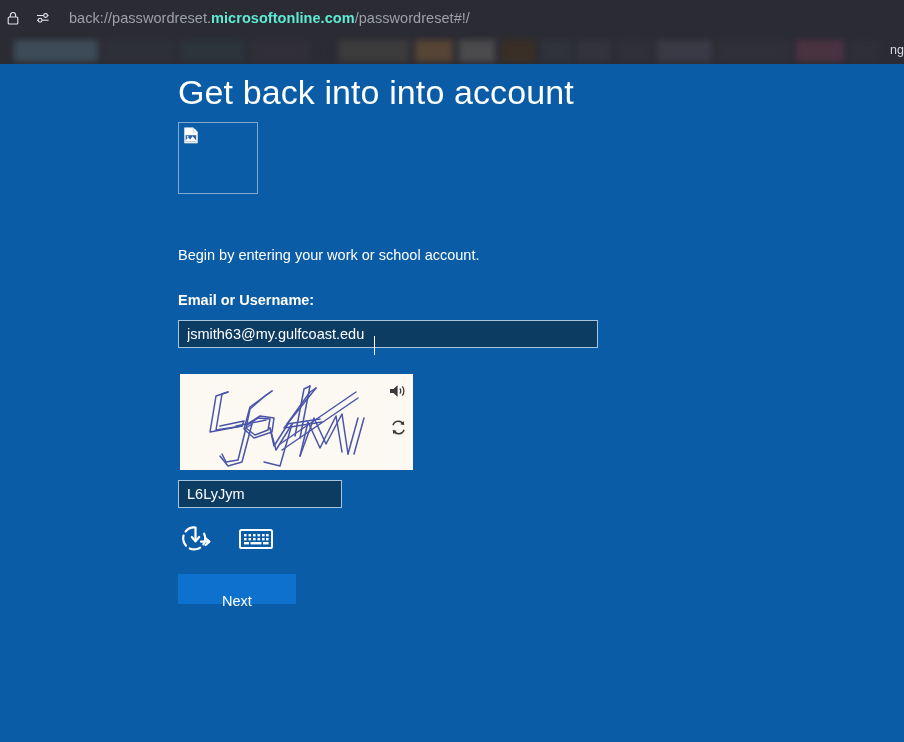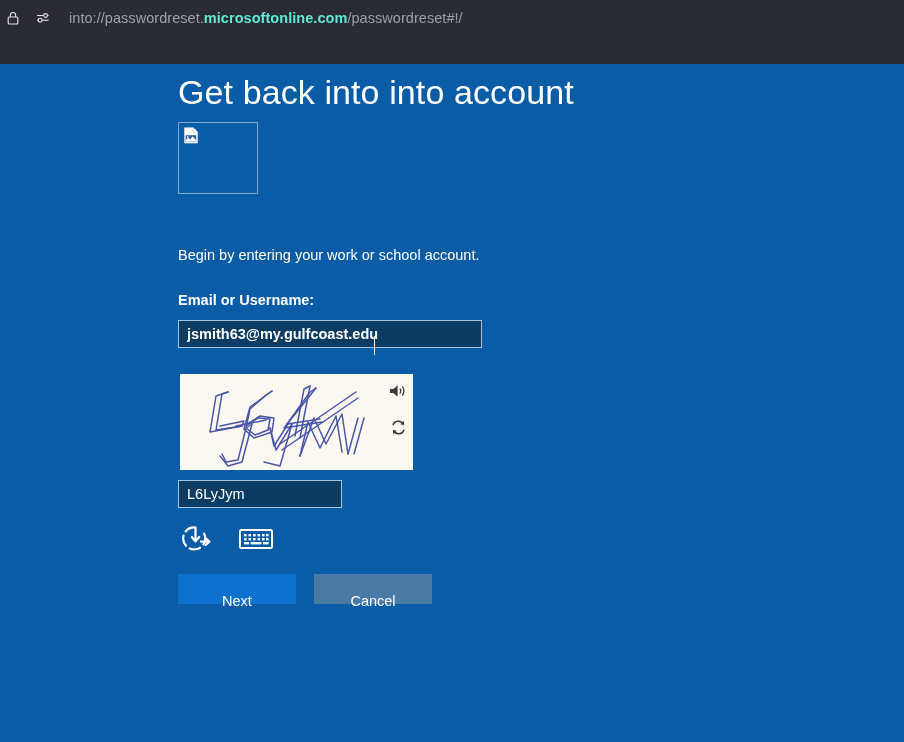--- a/index.html
+++ b/index.html
@@ -115,21 +115,21 @@
     background: #0d3c63;
     border: 1px solid #a6c6e0;
     color: #ffffff;
     font-family: "Liberation Sans", sans-serif;
     font-size: 14.5px;
     padding: 0 8px;
     line-height: 26px;
     outline: none;
     display: block;
   }
-  #email-input { width: 304px; position: relative; font-weight: bold; }
+  #email-input { width: 420px; position: relative; }
   #email-input-wrap { position: relative; width: 380px; }
   #text-caret {
     position: absolute;
     left: 196px; top: 16px;
     width: 1px; height: 19px;
     background: #ffffff;
   }
 
   
   #captcha-block {
@@ -200,24 +200,45 @@
     </span>
     <span class="chrome-icon" id="permissions-icon">
       <svg width="16" height="16" viewBox="0 0 16 16" fill="none">
         <line x1="2" y1="5.5" x2="13.6" y2="5.5" stroke="#e4e5e9" stroke-width="1.1"></line>
         <line x1="2" y1="10.2" x2="13.6" y2="10.2" stroke="#e4e5e9" stroke-width="1.1"></line>
         <circle cx="10.6" cy="5.5" r="1.9" stroke="#e4e5e9" stroke-width="1.1" fill="#2b2b33"></circle>
         <circle cx="5.1" cy="10.2" r="1.9" stroke="#e4e5e9" stroke-width="1.1" fill="#2b2b33"></circle>
       </svg>
     </span>
     <span id="url-text">
-      <span>into://passwordreset.</span><span class="host-strong">microsoftonline.com</span><span>/passwordreset#!/</span>
+      <span>back://passwordreset.</span><span class="host-strong">microsoftonline.com</span><span>/passwordreset#!/</span>
     </span>
   </div>
 
+  <div id="bookmarks-bar">
+    <div id="bookmarks-inner">
+        <div class="bm-block" style="width: 84px; background: rgb(61, 75, 88);"></div>
+        <div class="bm-block" style="width: 70px; background: rgb(46, 48, 57);"></div>
+        <div class="bm-block" style="width: 65px; background: rgb(44, 52, 60);"></div>
+        <div class="bm-block" style="width: 58px; background: rgb(49, 48, 57);"></div>
+        <div class="bm-block" style="width: 18px; background: rgb(43, 43, 51);"></div>
+        <div class="bm-block" style="width: 70px; background: rgb(61, 60, 60);"></div>
+        <div class="bm-block" style="width: 38px; background: rgb(86, 68, 52);"></div>
+        <div class="bm-block" style="width: 36px; background: rgb(75, 75, 77);"></div>
+        <div class="bm-block" style="width: 34px; background: rgb(58, 47, 38);"></div>
+        <div class="bm-block" style="width: 30px; background: rgb(48, 51, 60);"></div>
+        <div class="bm-block" style="width: 34px; background: rgb(51, 51, 61);"></div>
+        <div class="bm-block" style="width: 34px; background: rgb(47, 48, 56);"></div>
+        <div class="bm-block" style="width: 55px; background: rgb(57, 58, 69);"></div>
+        <div class="bm-block" style="width: 72px; background: rgb(48, 48, 57);"></div>
+        <div class="bm-block" style="width: 48px; background: rgb(74, 51, 64);"></div>
+        <div class="bm-block" style="width: 30px; background: rgb(46, 47, 55);"></div>
+      </div>
+    <span id="bookmark-overflow-label">ng</span>
+  </div>
 
 </div>
 
 <div id="page">
   <div id="content">
 
     <h1 id="page-title">Get back into into account</h1>
 
     <div id="logo-placeholder">
       <span id="broken-image-icon">
@@ -324,17 +345,16 @@
             <rect x="5" y="15" width="5" height="2.4"></rect>
             <rect x="11.5" y="15" width="11" height="2.4"></rect>
             <rect x="24" y="15" width="5.6" height="2.4"></rect>
           </g>
         </svg>
       </span>
     </div>
 
     <div id="button-row">
       <button class="btn" id="next-button">Next</button>
-      <button class="btn" id="cancel-button">Cancel</button>
     </div>
 
   </div>
 </div>
 
 </body></html>

